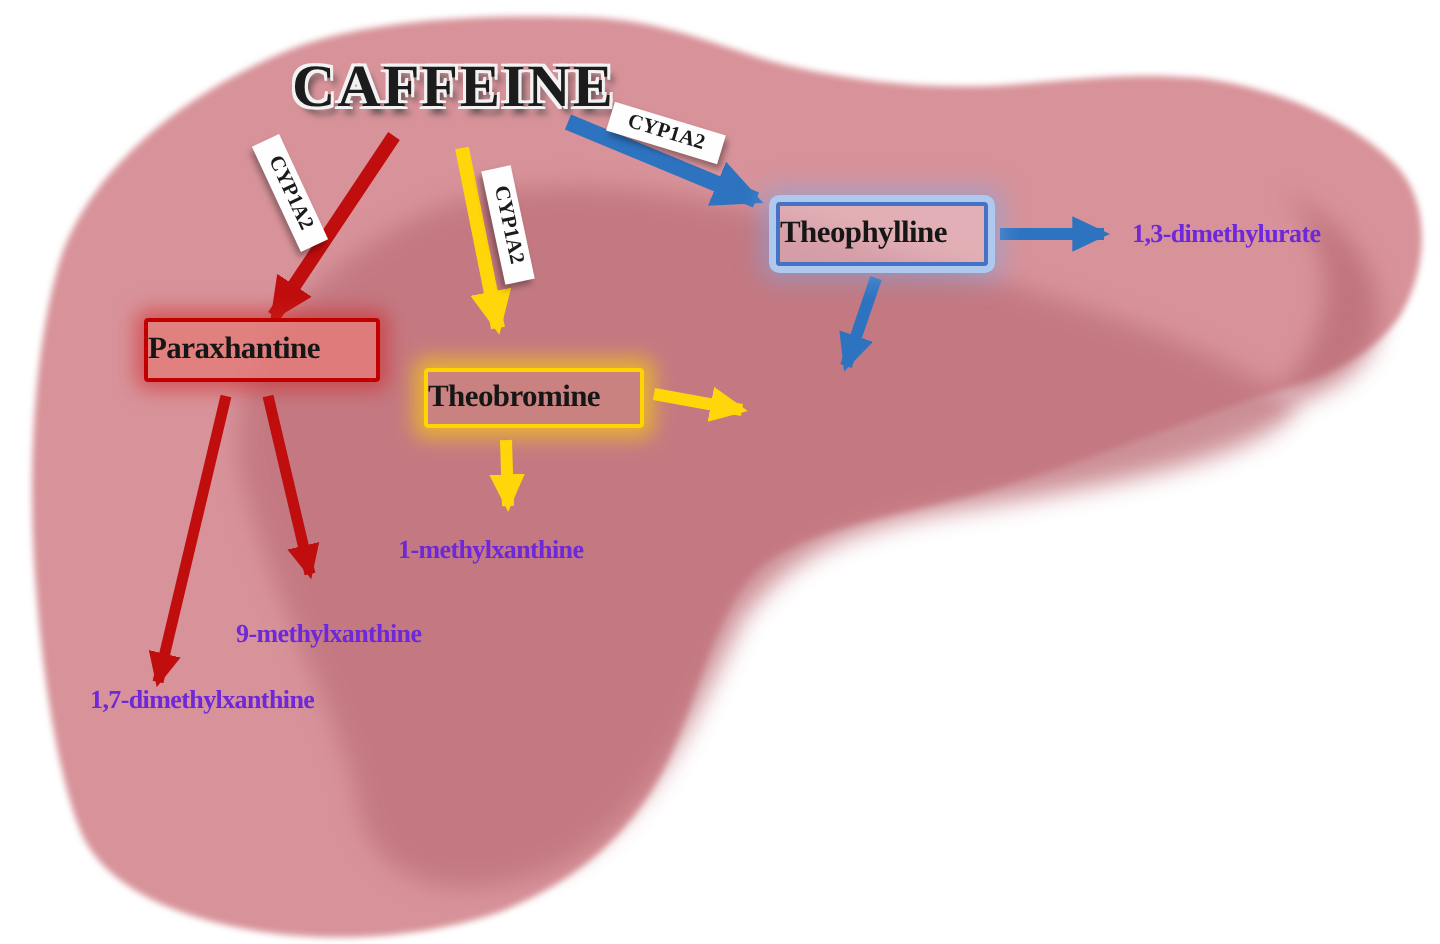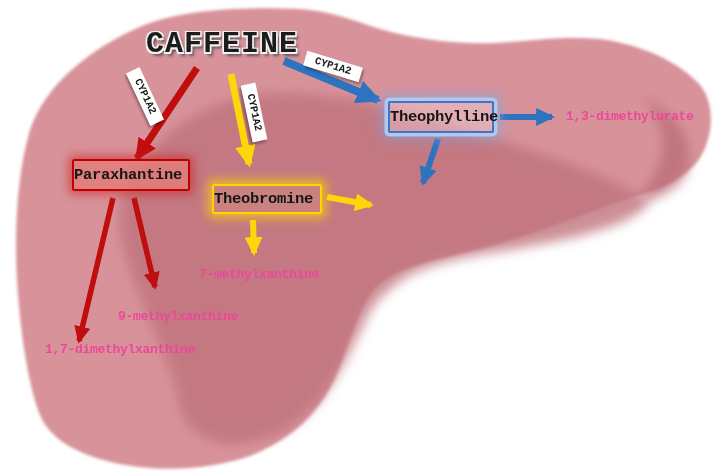--- a/index.html
+++ b/index.html
@@ -1,18 +1,18 @@
 <!DOCTYPE html>
 <html><head>
 <meta charset="utf-8">
 <style>
   html,body{margin:0;padding:0;background:#ffffff;}
   .stage{
     position:relative;width:720px;height:472px;overflow:hidden;background:#ffffff;
-    font-family:Liberation Mono, monospace;
+    font-family:Liberation Serif, serif;
   }
   .stage svg{position:absolute;left:0;top:0;}
   .abs{position:absolute;}
   .title{
     left:146px;top:27px;width:150px;text-align:center;
     font-size:30px;font-weight:bold;letter-spacing:1px;color:#1c1c1c;
     text-shadow:-1.5px -1.5px 0 #f2f2f2,1.5px -1.5px 0 #f2f2f2,
                 -1.5px 1.5px 0 #f2f2f2,1.5px 1.5px 0 #f2f2f2,
                  3px 4px 3px rgba(60,60,60,.75);
     white-space:nowrap;
@@ -39,21 +39,21 @@
   }
   .enz{
     width:58px;height:15px;line-height:15px;text-align:center;
     background:#fefefe;color:#1a1a1a;font-size:10.5px;font-weight:bold;
     box-shadow:2px 2px 3px rgba(0,0,0,.35);white-space:nowrap;
   }
   .enz-red{left:116px;top:89px;transform:rotate(65deg);}
   .enz-yellow{left:225px;top:105px;transform:rotate(78deg);}
   .enz-blue{left:304px;top:59px;transform:rotate(17deg);}
   .met{
-    font-size:13px;font-weight:bold;letter-spacing:-0.3px;color:#ec4899;white-space:nowrap;
+    font-size:13px;font-weight:bold;letter-spacing:-0.3px;color:#6d28d9;white-space:nowrap;
   }
   .met-13{left:566px;top:109px;}
   .met-3{left:386px;top:196px;font-size:14px;}
   .met-7{left:199px;top:267px;}
   .met-1{left:118px;top:309px;}
   .met-17{left:45px;top:342px;}
 </style>
 </head>
 <body>
 
@@ -136,17 +136,17 @@
     <span>Paraxhantine</span>
   </div>
   <div class="abs box box-yellow">
     <span>Theobromine</span>
   </div>
   <div class="abs box box-blue">
     <span>Theophylline</span>
   </div>
 
   <div class="abs met met-13">1,3-dimethylurate</div>
-  <div class="abs met met-7">7-methylxanthine</div>
+  <div class="abs met met-7">1-methylxanthine</div>
   <div class="abs met met-1">9-methylxanthine</div>
   <div class="abs met met-17">1,7-dimethylxanthine</div>
 
 </div>
 
 </body></html>

